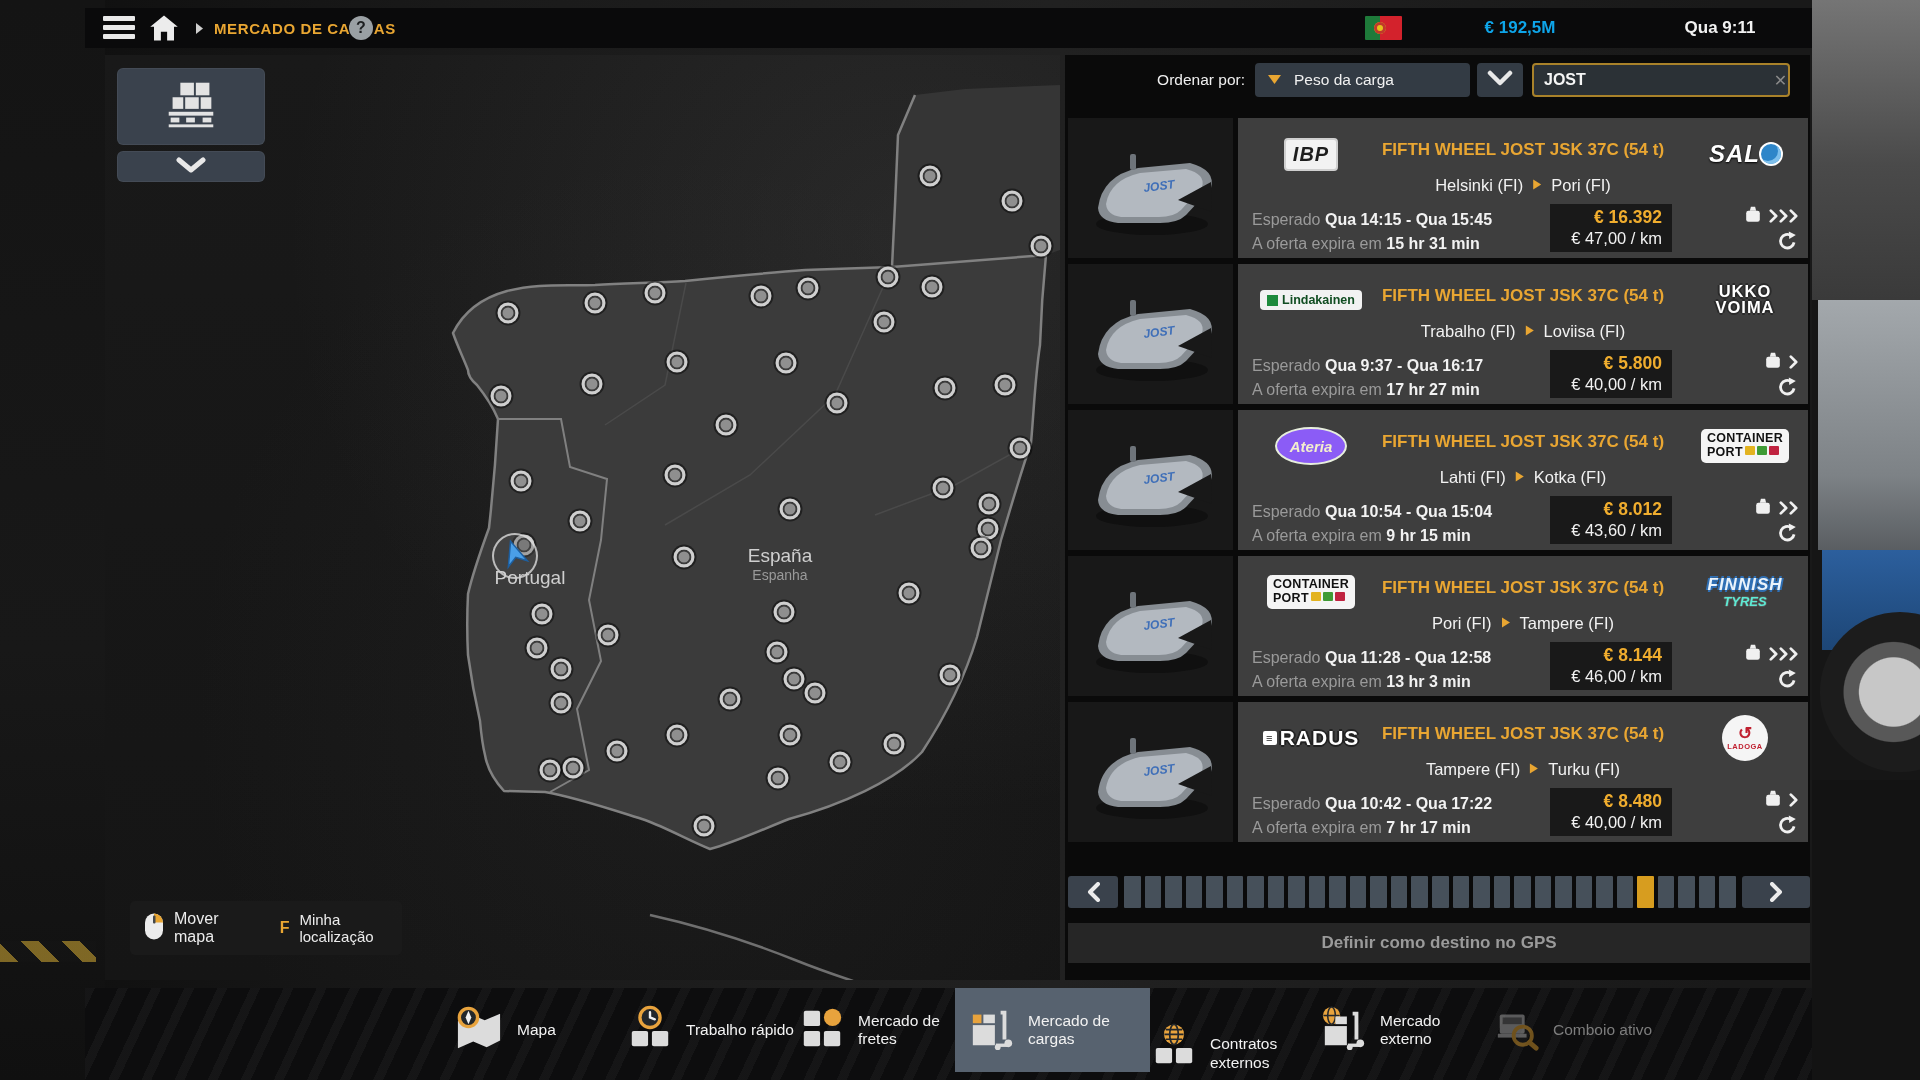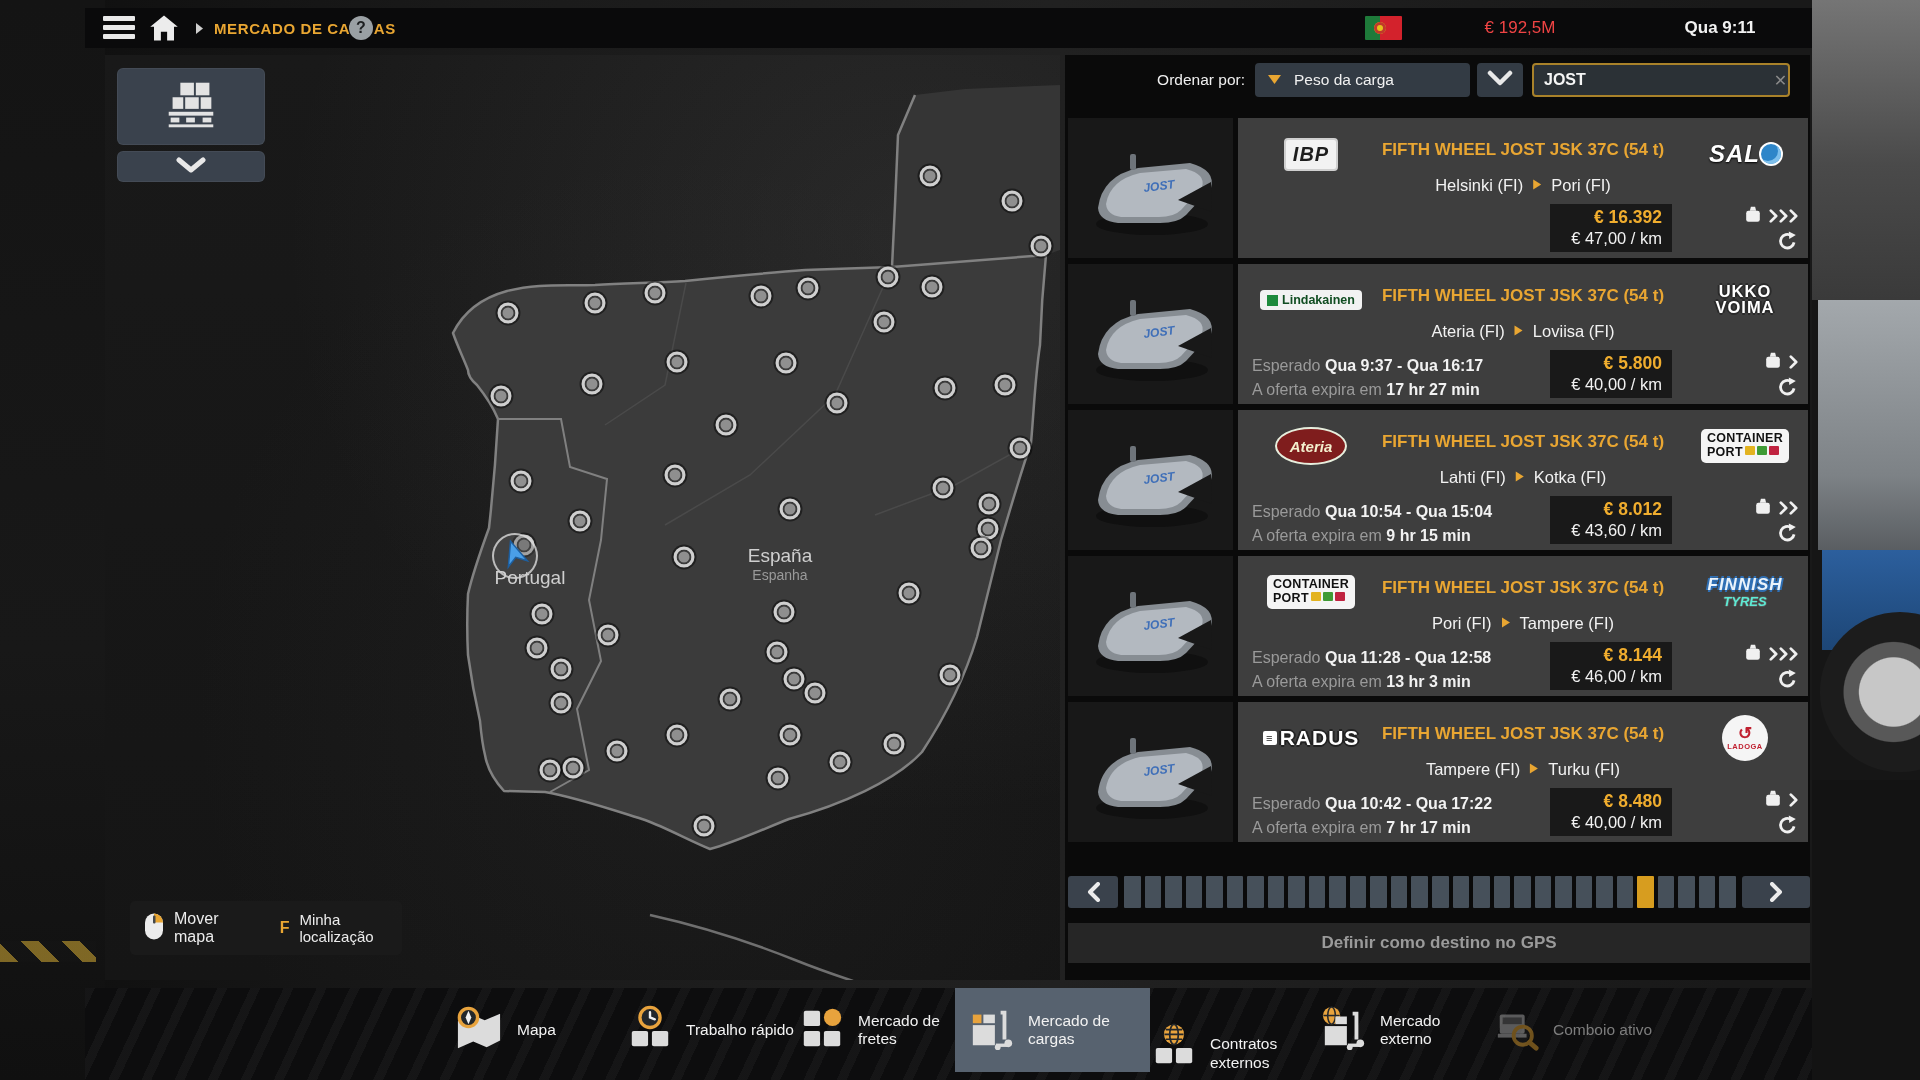--- a/index.html
+++ b/index.html
@@ -36,21 +36,21 @@
   .breadcrumb-label { position:absolute; left:129px; top:12px; font-size:15px; font-weight:bold;
                       letter-spacing:.6px; color:#e9a632; }
   .help-btn { position:absolute; left:264px; top:8px; width:24px; height:24px; border-radius:50%;
               background:#9aa0a4; color:#1d1f21; font-weight:bold; font-size:16px;
               display:flex; align-items:center; justify-content:center; }
   .pt-flag { position:absolute; left:1280px; top:8px; width:37px; height:24px;
              background:linear-gradient(90deg,#1e7a3a 0 40%,#d3222c 40% 100%); border-radius:1px; }
   .pt-flag::after { content:""; position:absolute; left:9px; top:6px; width:12px; height:12px;
                     border-radius:50%; background:#e8c11c; box-shadow:inset 0 0 0 3px #c0392b; }
   .money-label { position:absolute; left:1355px; top:10px; width:160px; text-align:center;
-                 font-size:17px; font-weight:normal; color:#ef4444; }
+                 font-size:17px; font-weight:bold; color:#0ea5e9; }
   .time-label { position:absolute; left:1565px; top:10px; width:140px; text-align:center;
                 font-size:17px; font-weight:bold; color:#f2f2f2; }
 
   
   .map-panel { position:absolute; left:105px; top:55px; width:955px; height:925px;
                background:linear-gradient(180deg,#191919,#151515); overflow:hidden; }
   .map-glow { position:absolute; inset:0;
               background:radial-gradient(ellipse at 85% 20%, rgba(130,130,130,.16), transparent 55%),
                          radial-gradient(ellipse at 60% 70%, rgba(90,90,90,.10), transparent 60%); }
   .map-svg { position:absolute; inset:0; }
@@ -125,21 +125,21 @@
                 font-weight:bold; white-space:nowrap; }
   .b-ibp { font-size:20px; font-style:italic; letter-spacing:1px; border:2px solid #cfcfcf; }
   .b-lindakainen { font-size:12.5px; color:#114d22; display:flex; align-items:center; gap:4px; }
   .b-lindakainen .sq { width:11px; height:11px; background:#1e8a3c; display:inline-block; }
   .b-salo { color:#fff; font-weight:bold; font-style:italic; font-size:24px; letter-spacing:1px;
             display:flex; align-items:center; text-shadow:0 1px 2px #000; }
   .b-salo .globe { width:20px; height:20px; border-radius:50%; background:#2e86c9; margin-left:1px;
                    box-shadow:inset -3px -3px 0 #7fc0ec, 0 0 0 2px #fff; }
   .b-ukko { color:#fff; font-weight:bold; font-size:16.5px; line-height:.95; text-align:center;
             letter-spacing:1px; text-shadow:-2px 0 #2a2a2a,2px 0 #2a2a2a,0 -2px #2a2a2a,0 2px #2a2a2a; }
-  .b-ateria { width:72px; height:38px; border-radius:50%; background:#7f1d1d; border:2px solid #e7eedd;
+  .b-ateria { width:72px; height:38px; border-radius:50%; background:#8b5cf6; border:2px solid #e7eedd;
               color:#f3efce; font-style:italic; font-weight:bold; font-size:15px;
               display:flex; align-items:center; justify-content:center; }
   .b-containerport { background:#f5f5f5; border-radius:5px; padding:3px 6px; color:#111;
                      font-weight:bold; font-size:12.5px; line-height:1.1; letter-spacing:.3px; }
   .b-containerport .l2 { display:flex; align-items:flex-start; gap:2px; }
   .b-containerport .c { width:10px; height:9px; display:inline-block; border-radius:1px; }
   .b-finnish { font-style:italic; font-weight:bold; text-align:center; line-height:1; }
   .b-finnish .l1 { font-size:17px; color:#eaf3fb; letter-spacing:1px;
                    text-shadow:-2px 0 #2f6fb4,2px 0 #2f6fb4,0 -2px #2f6fb4,0 2px #2f6fb4; }
   .b-finnish .l2 { font-size:13px; color:#5eead4; margin-top:2px;
@@ -385,20 +385,24 @@
       </div>
       <div class="cargo-route">
         <span>Helsinki (FI)</span>
         <span>
           <svg width="10" height="13" viewBox="0 0 10 13">
                   <polygon points="1,1.5 9,6.5 1,11.5" fill="#e9a632"></polygon>
                 </svg>
         </span>
         <span>Pori (FI)</span>
       </div>
+      <div class="cargo-times">
+        <div><span>Esperado</span> <b>Qua 14:15 - Qua 15:45</b></div>
+        <div><span>A oferta expira em</span> <b>15 hr 31 min</b></div>
+      </div>
       <div class="price-box">
         <div class="price">€ 16.392</div>
         <div class="rate">€ 47,00 / km</div>
       </div>
       <div class="row-icons">
         <div class="icons-top">
           <span>
             <svg width="20" height="21" viewBox="0 0 22 22">
                     <path d="M7.5,7 L8.7,2.5 L13.3,2.5 L14.5,7 Z" fill="#f0f0f0"></path>
                     <rect x="3.5" y="7" width="15" height="12" rx="2.5" fill="#f0f0f0"></rect>
@@ -445,21 +449,21 @@
               </div>
         <div class="cargo-title">FIFTH WHEEL JOST JSK 37C (54 t)</div>
         <div class="cargo-logo receiver">
                 <div class="b-ukko">
                   <div>UKKO</div>
                   <div>VOIMA</div>
                 </div>
               </div>
       </div>
       <div class="cargo-route">
-        <span>Ateria (FI)</span>
+        <span>Trabalho (FI)</span>
         <span>
           <svg width="10" height="13" viewBox="0 0 10 13">
                   <polygon points="1,1.5 9,6.5 1,11.5" fill="#e9a632"></polygon>
                 </svg>
         </span>
         <span>Loviisa (FI)</span>
       </div>
       <div class="cargo-times">
         <div><span>Esperado</span> <b>Qua 9:37 - Qua 16:17</b></div>
         <div><span>A oferta expira em</span> <b>17 hr 27 min</b></div>

